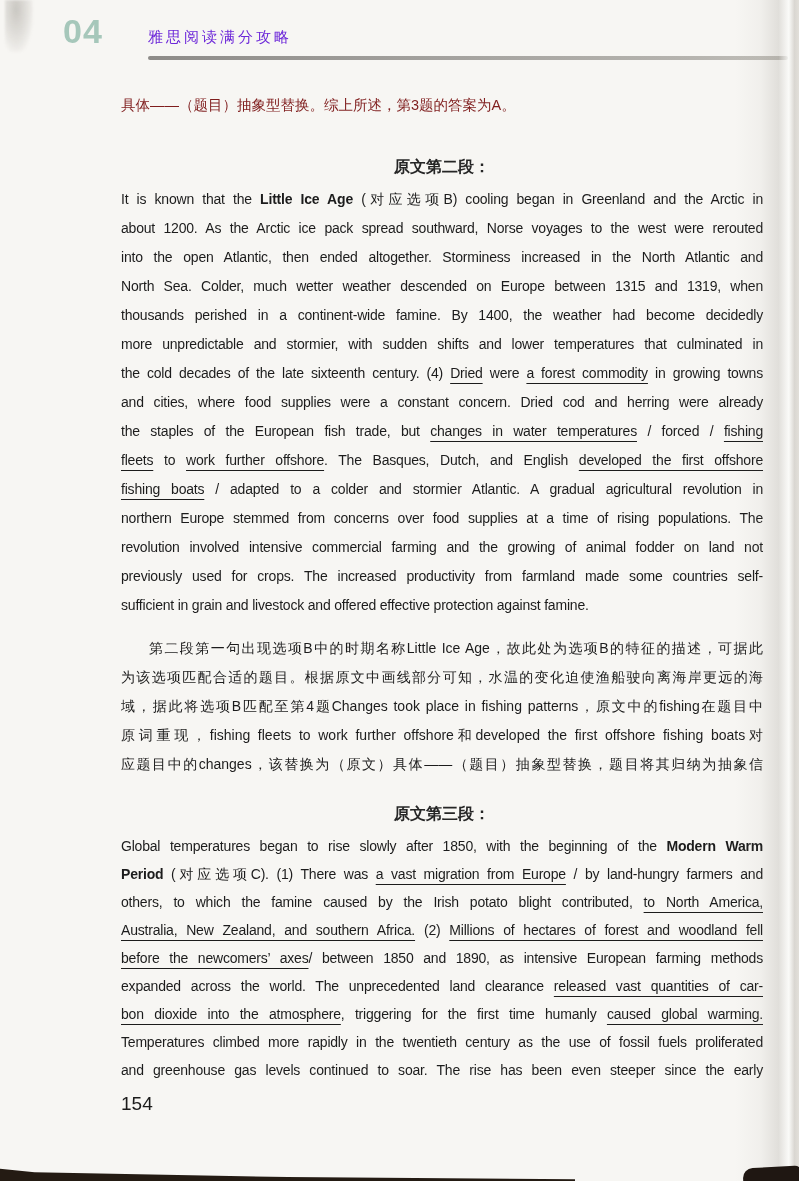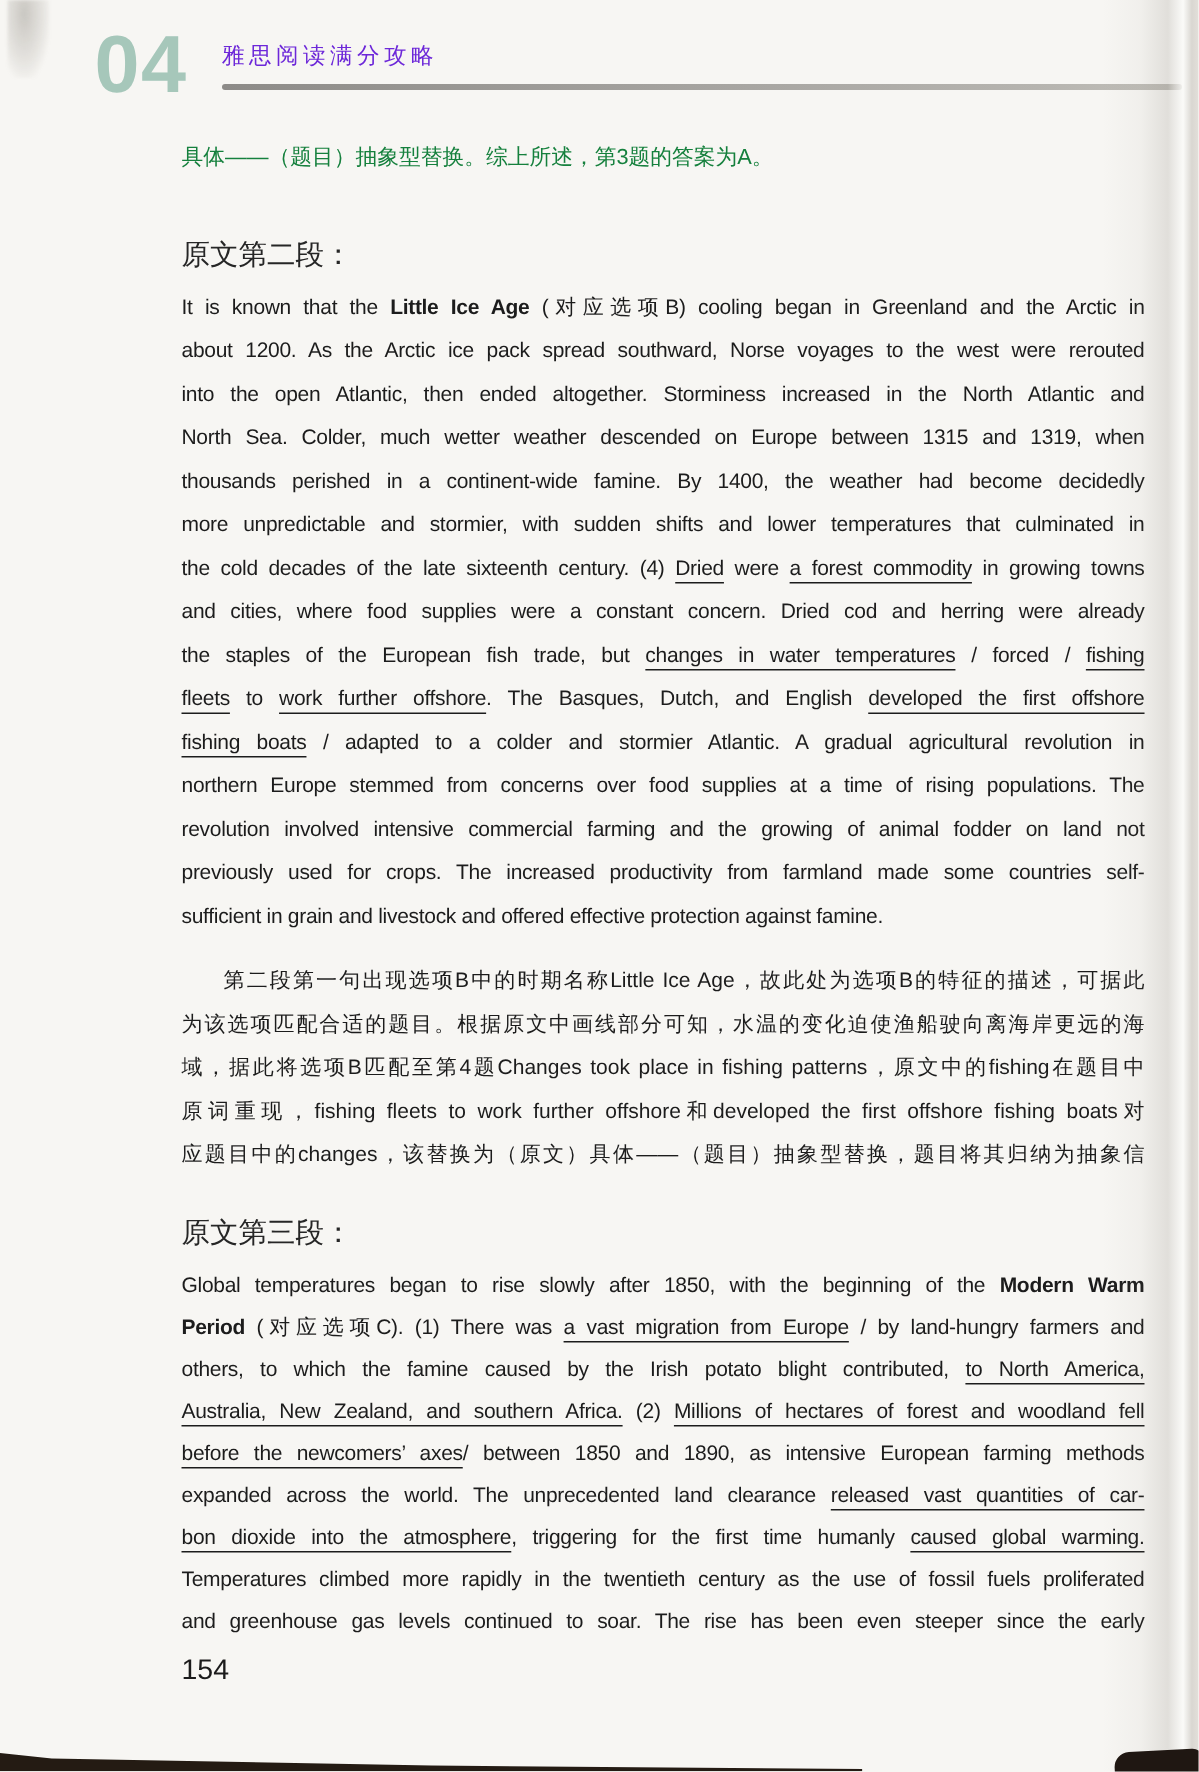--- a/index.html
+++ b/index.html
@@ -6,37 +6,37 @@
   body{
     width:799px;height:1181px;position:relative;overflow:hidden;
     background:#f7f6f3;
     font-family:"Liberation Sans","DejaVu Sans",sans-serif;
     color:#1e1e1e;
   }
   .page{position:absolute;inset:0;}
   
   .chapter-num{
     position:absolute;left:63px;top:12px;
-    font-size:54px;font-weight:700;letter-spacing:1px;
+    font-size:34px;font-weight:700;letter-spacing:1px;
     color:#a6c7ba;
     text-align:right;
   }
   .header-right{position:absolute;left:148px;top:28px;width:640px;}
   .chapter-title{font-size:15px;color:#6d28d9;letter-spacing:3px;}
   .header-rule{
     margin-top:9px;height:4px;width:640px;border-radius:2px;
     background:linear-gradient(to right,#8d8b88,#a8a6a2 55%,#b6b4af 85%,#c2c0ba);
   }
   
   .content{position:absolute;left:121px;top:60px;width:642px;}
   .intro{
-    margin:34px 0 0 0;font-size:14.5px;color:#15803d;line-height:22px;
+    margin:34px 0 0 0;font-size:14.5px;color:#7f1d1d;line-height:22px;
   }
   .sec-heading{
-    margin:41px 0 0 0;font-size:19px;font-weight:400;color:#262626;
+    margin:41px 0 0 0;font-size:16px;font-weight:700;color:#262626;text-align:center;
   }
   .sec-heading.second{margin-top:25px;}
   .para{margin-top:7px;}
   .para.analysis{margin-top:14px;}
   .line{
     font-size:14px;line-height:29px;letter-spacing:-0.2px;
     text-align:justify;text-align-last:justify;color:#1c1c1c;
   }
   .para.cn .line{letter-spacing:0;}
   .para.p3 .line{line-height:28px;}

